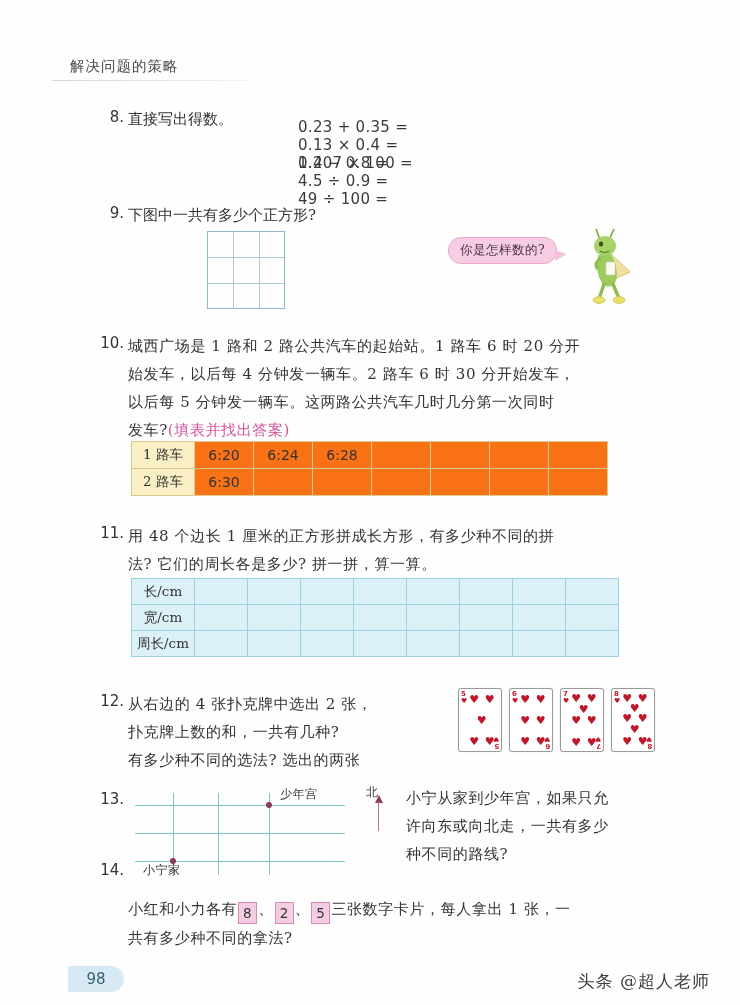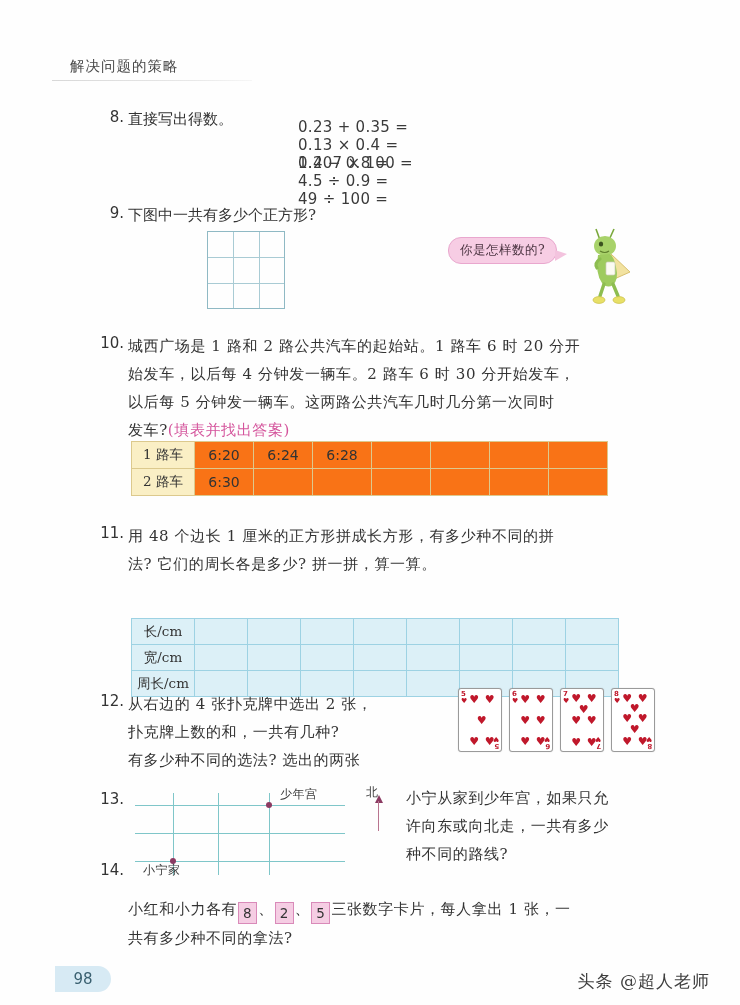--- a/index.html
+++ b/index.html
@@ -164,21 +164,20 @@
   }
   #p10-table td.val { width: 58px; }
 
   
   #p11-table {
     position: absolute;
     left: 131px;
     top: 578px;
     border-collapse: collapse;
     background: #dcf0f7;
-    margin-top: 40px;
   }
   #p11-table td {
     border: 1px solid #9dd2e3;
     height: 25px;
     font-size: 13.5px;
     text-align: center;
     color: #333;
     font-family: "DejaVu Serif", "Liberation Serif", serif;
     padding: 0;
   }
@@ -289,21 +288,21 @@
     font-size: 13.5px;
     font-family: "DejaVu Sans", "Liberation Sans", sans-serif;
     color: #333;
     vertical-align: -4px;
     margin: 0 1px;
   }
 
   
   #page-number {
     position: absolute;
-    left: 55px;
+    left: 68px;
     top: 966px;
     width: 56px;
     height: 26px;
     background: #d7eaf4;
     border-radius: 0 13px 13px 0;
     color: #3a6070;
     font-size: 15px;
     display: flex;
     align-items: center;
     justify-content: center;

